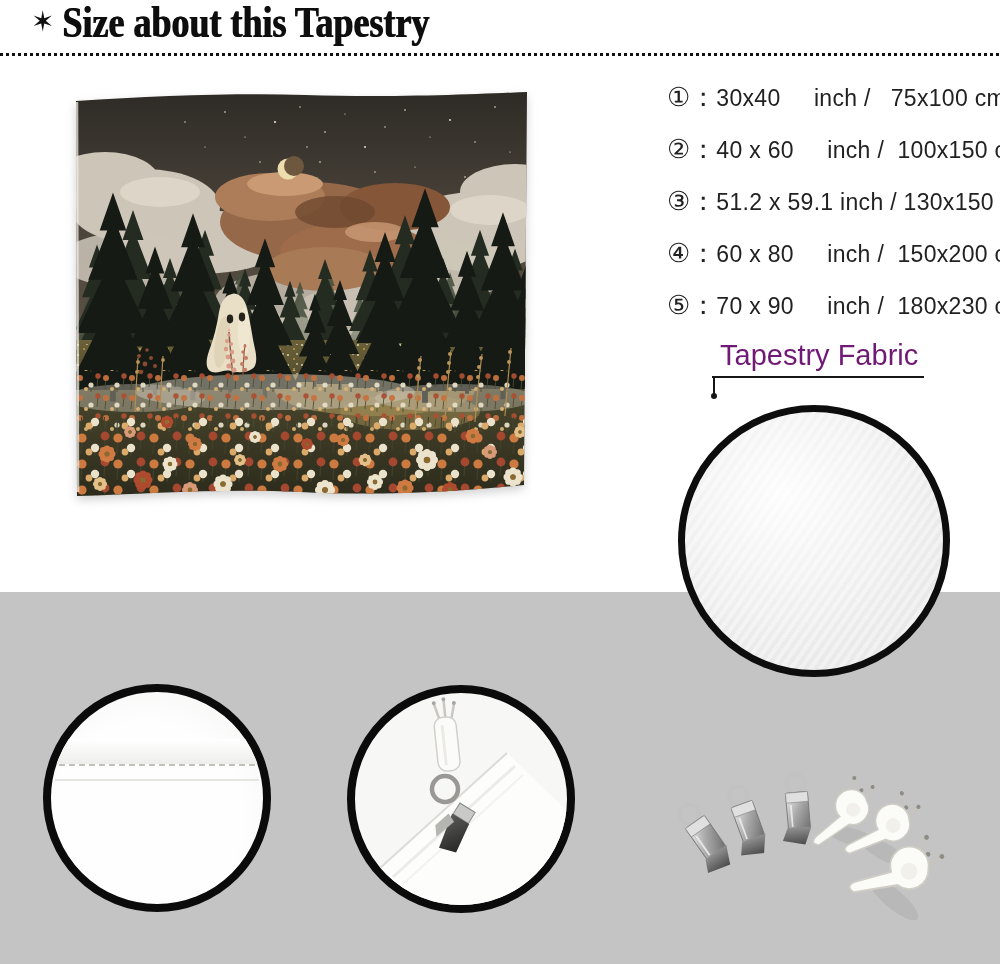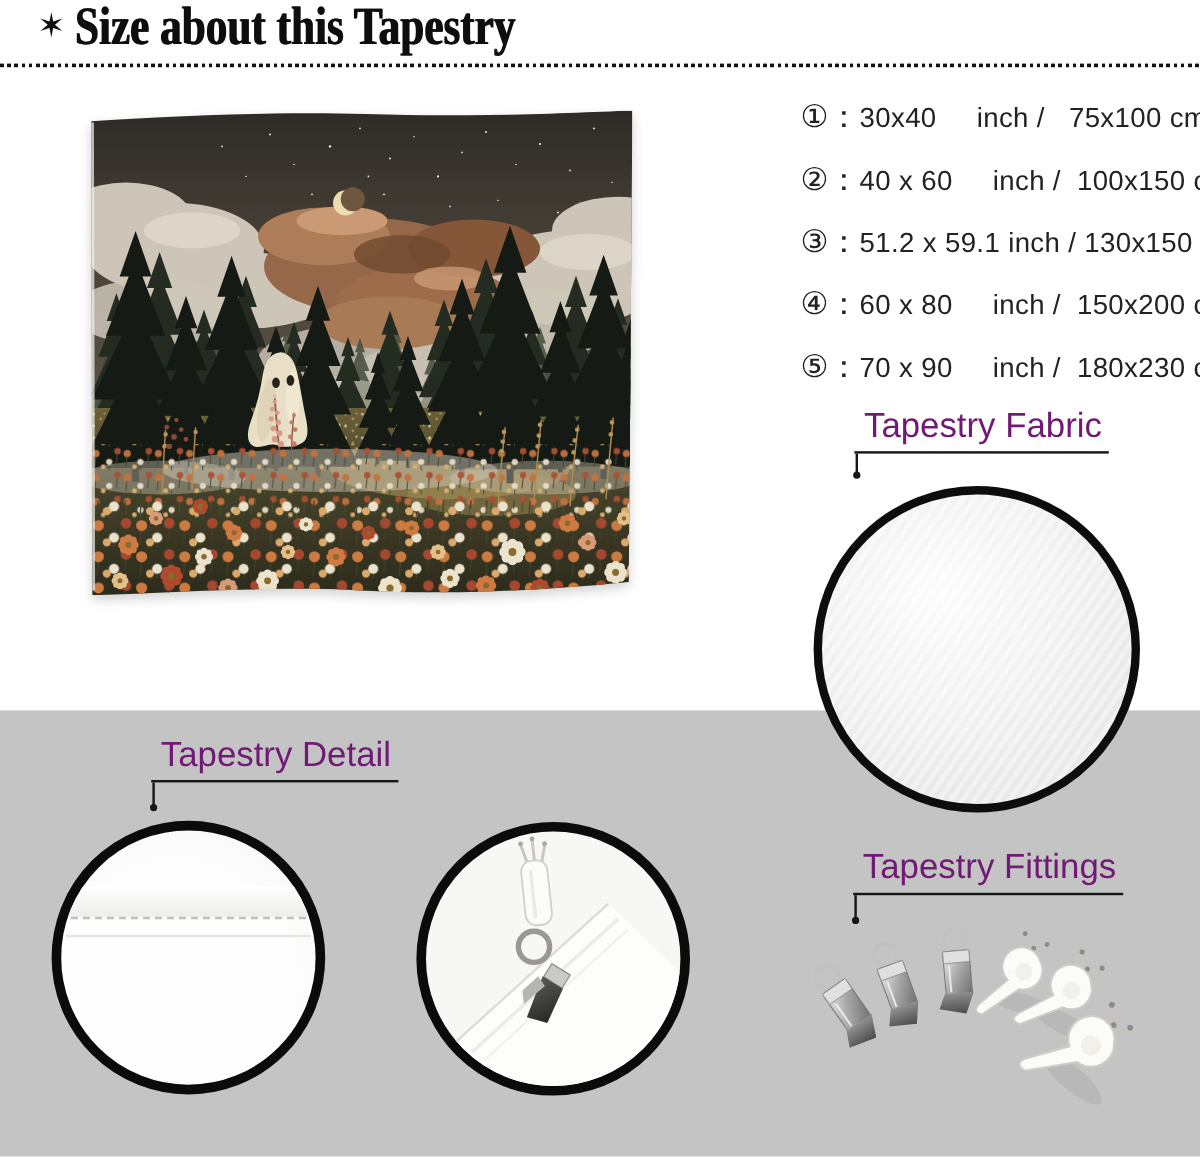--- a/index.html
+++ b/index.html
@@ -362,24 +362,20 @@
   </div>
 
   <div id="gray-band"></div>
 
   <div class="pl" style="left:712px;top:339px;">
     <div class="pl-text">Tapestry Fabric</div>
     <div class="pl-stem" style="height:17px;"></div>
   </div>
   <div class="swatch" id="fabric-swatch"></div>
 
-  <div class="pl" style="left:126px;top:613px;">
-    <div class="pl-text">Tapestry Detail</div>
-    <div class="pl-stem" style="height:20px;"></div>
-  </div>
 
   <div class="swatch" id="detail-swatch-stitch">
     <div class="stitch-shadow"></div>
     <div class="stitch-line"></div>
     <div class="stitch-line2"></div>
   </div>
 
   <div class="swatch" id="detail-swatch-clip">
     <svg width="212" height="212" viewBox="0 0 212 212">
       <defs>
@@ -410,24 +406,20 @@
         <circle cx="90" cy="96" r="13" fill="none" stroke="#9a9894" stroke-width="4.5"></circle>
         <g transform="translate(103,130) rotate(32)">
           <rect x="-9" y="-18" width="18" height="13" fill="#c9c9c7" stroke="#8a8a88" stroke-width="1"></rect>
           <polygon points="-10,-5 10,-5 14,26 -3,31" fill="url(#dkm)"></polygon>
           <polygon points="-13,-3 -4,1 -11,23 -18,14" fill="#b5b5b2"></polygon>
         </g>
       </g>
     </svg>
   </div>
 
-  <div class="pl" style="left:711px;top:707px;">
-    <div class="pl-text">Tapestry Fittings</div>
-    <div class="pl-stem" style="height:20px;"></div>
-  </div>
 
   <div id="fittings-wrap">
     <svg width="344" height="160" viewBox="0 0 344 160">
       <defs>
         <linearGradient id="mg" x1="0" y1="0" x2="1" y2="1">
           <stop offset="0" stop-color="#f0f0f0"></stop>
             <stop offset=".5" stop-color="#a8a8a8"></stop>
             <stop offset="1" stop-color="#6e6e6e"></stop>
         </linearGradient>
         <linearGradient id="dm" x1="0" y1="0" x2="0" y2="1">

